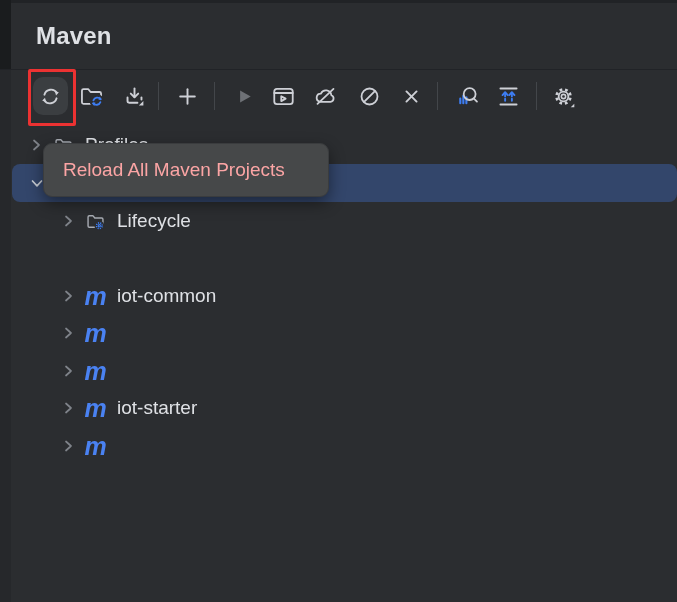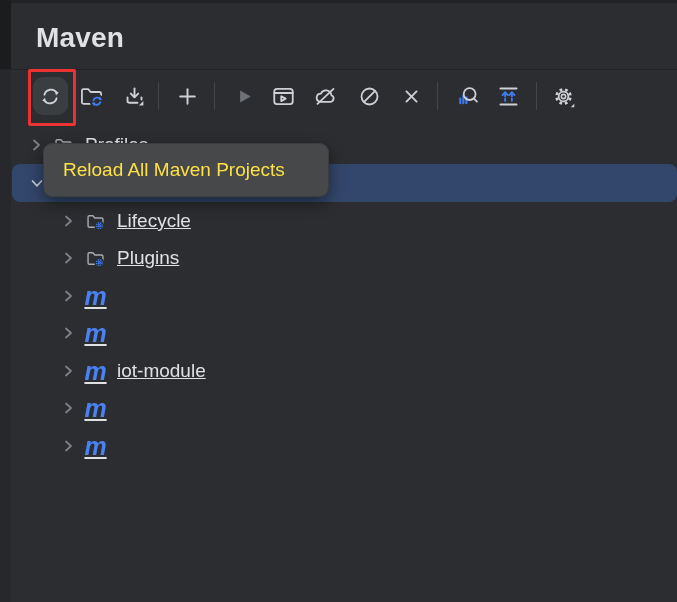--- a/index.html
+++ b/index.html
@@ -7,43 +7,43 @@
   .screen {
     position:relative; width:677px; height:602px; overflow:hidden;
     background:#2b2d30; font-family:"Liberation Sans", sans-serif;
     -webkit-font-smoothing:antialiased;
   }
   .strip-top   { position:absolute; left:0; top:0;  width:11px; height:70px;  background:#1a1c1e; }
   .strip-bot   { position:absolute; left:0; top:70px; width:11px; height:532px; background:#26282b; }
   .top-line    { position:absolute; left:11px; top:0; width:666px; height:3px; background:#212326; }
   .header-sep  { position:absolute; left:0; top:69px; width:677px; height:1px; background:#212327; }
 
-  .title { position:absolute; left:36px; top:22px; font-size:28px; font-weight:700; color:#dfe1e5; letter-spacing:.2px; }
+  .title { position:absolute; left:36px; top:22px; font-size:24px; font-weight:700; color:#dfe1e5; letter-spacing:.2px; }
 
   .tbtn { position:absolute; top:78px; width:36px; height:36px; display:flex; align-items:center; justify-content:center; border-radius:10px; cursor:default; }
   .tbtn.hovered { left:33px; top:77px; width:35px; height:38px; background:#3b3e41; }
   .tsep { position:absolute; top:82px; width:1px; height:28px; background:#43464a; }
 
   .red-rect { position:absolute; left:28px; top:69px; width:48px; height:57px; border:3px solid #ec3232; border-radius:2px; z-index:40; }
 
   .tree { position:absolute; left:0; top:0; width:677px; height:602px; }
   .row  { position:absolute; left:11px; width:666px; height:38px; display:flex; align-items:center; color:#dfe1e5; font-size:19px; }
   .row.lvl0 { padding-left:17px; }
-  .row.lvl1 { padding-left:49px;text-decoration:underline; }
+  .row.lvl1 { padding-left:49px; }
   .row.sel  { left:12px; width:665px; background:#33466b; border-radius:8px; }
   .chev  { width:16px; height:16px; margin-right:9px; display:flex; align-items:center; justify-content:center; flex:none; }
   .ticon { width:21px; height:21px; margin-right:11px; display:flex; align-items:center; justify-content:center; flex:none; }
   .m-icon { width:21px; margin-right:11px; font-size:25px; font-style:italic; font-weight:600; color:#4a82f2; line-height:20px; display:flex; justify-content:center; flex:none; }
   .tlabel { white-space:nowrap; }
 
   .tooltip {
     position:absolute; left:43px; top:143px; width:286px; height:54px;
     background:#464849; border:1px solid #3a3c3e; border-radius:9px;
     display:flex; align-items:center; padding-left:19px;
-    color:#fde047; font-size:19px; z-index:30;
+    color:#fca5a5; font-size:19px; z-index:30;
     box-shadow:0 6px 16px rgba(0,0,0,.45);
     white-space:nowrap;
   }
   svg { display:block; }
 </style>
 </head>
 <body>
 
 <div class="screen">
 
@@ -251,74 +251,57 @@
           <circle cx="16.4" cy="16.8" r="5.6" fill="#2b2d30"></circle>
           <g stroke="#3d7df3" fill="none">
             <circle cx="16.4" cy="16.8" r="3.2" stroke-width="1.8" stroke-dasharray="1.25 1.26" transform="rotate(11 16.4 16.8)"></circle>
             <circle cx="16.4" cy="16.8" r="1.25" stroke-width="1.2"></circle>
           </g>
         </svg>
       </span>
       <span class="tlabel">Lifecycle</span>
     </div>
 
-    <div class="row lvl1" style="top:239px">
-      <span class="chev">
-        <svg width="16" height="16" viewBox="0 0 16 16">
-            <path d="M6 3.5 L11 8 L6 12.5" stroke="#7f838a" stroke-width="1.7" fill="none" stroke-linecap="round" stroke-linejoin="round"></path>
-          </svg>
-      </span>
-      <span class="ticon">
-        <svg width="21" height="21" viewBox="0 0 24 24">
-          <path d="M3.5 17.2 V6.9 A1.4 1.4 0 0 1 4.9 5.5 h4.3 l2 2.5 h7.9 a1.4 1.4 0 0 1 1.4 1.4 v7.8 a1.4 1.4 0 0 1 -1.4 1.4 H4.9 a1.4 1.4 0 0 1 -1.4 -1.4 Z" stroke="#a8acb3" stroke-width="1.6" fill="none" stroke-linejoin="round"></path>
-          <circle cx="16.4" cy="16.8" r="5.6" fill="#2b2d30"></circle>
-          <g stroke="#3d7df3" fill="none">
-            <circle cx="16.4" cy="16.8" r="3.2" stroke-width="1.8" stroke-dasharray="1.25 1.26" transform="rotate(11 16.4 16.8)"></circle>
-            <circle cx="16.4" cy="16.8" r="1.25" stroke-width="1.2"></circle>
-          </g>
-        </svg>
-      </span>
-      <span class="tlabel">Plugins</span>
-    </div>
 
     <div class="row lvl1" style="top:277px">
       <span class="chev">
         <svg width="16" height="16" viewBox="0 0 16 16">
             <path d="M6 3.5 L11 8 L6 12.5" stroke="#7f838a" stroke-width="1.7" fill="none" stroke-linecap="round" stroke-linejoin="round"></path>
           </svg>
       </span>
       <span class="m-icon">m</span>
+      <span class="tlabel">iot-common</span>
     </div>
 
     <div class="row lvl1" style="top:314px">
       <span class="chev">
         <svg width="16" height="16" viewBox="0 0 16 16">
             <path d="M6 3.5 L11 8 L6 12.5" stroke="#7f838a" stroke-width="1.7" fill="none" stroke-linecap="round" stroke-linejoin="round"></path>
           </svg>
       </span>
       <span class="m-icon">m</span>
     </div>
 
     <div class="row lvl1" style="top:352px">
       <span class="chev">
         <svg width="16" height="16" viewBox="0 0 16 16">
             <path d="M6 3.5 L11 8 L6 12.5" stroke="#7f838a" stroke-width="1.7" fill="none" stroke-linecap="round" stroke-linejoin="round"></path>
           </svg>
       </span>
       <span class="m-icon">m</span>
-      <span class="tlabel">iot-module</span>
     </div>
 
     <div class="row lvl1" style="top:389px">
       <span class="chev">
         <svg width="16" height="16" viewBox="0 0 16 16">
             <path d="M6 3.5 L11 8 L6 12.5" stroke="#7f838a" stroke-width="1.7" fill="none" stroke-linecap="round" stroke-linejoin="round"></path>
           </svg>
       </span>
       <span class="m-icon">m</span>
+      <span class="tlabel">iot-starter</span>
     </div>
 
     <div class="row lvl1" style="top:427px">
       <span class="chev">
         <svg width="16" height="16" viewBox="0 0 16 16">
             <path d="M6 3.5 L11 8 L6 12.5" stroke="#7f838a" stroke-width="1.7" fill="none" stroke-linecap="round" stroke-linejoin="round"></path>
           </svg>
       </span>
       <span class="m-icon">m</span>
     </div>

